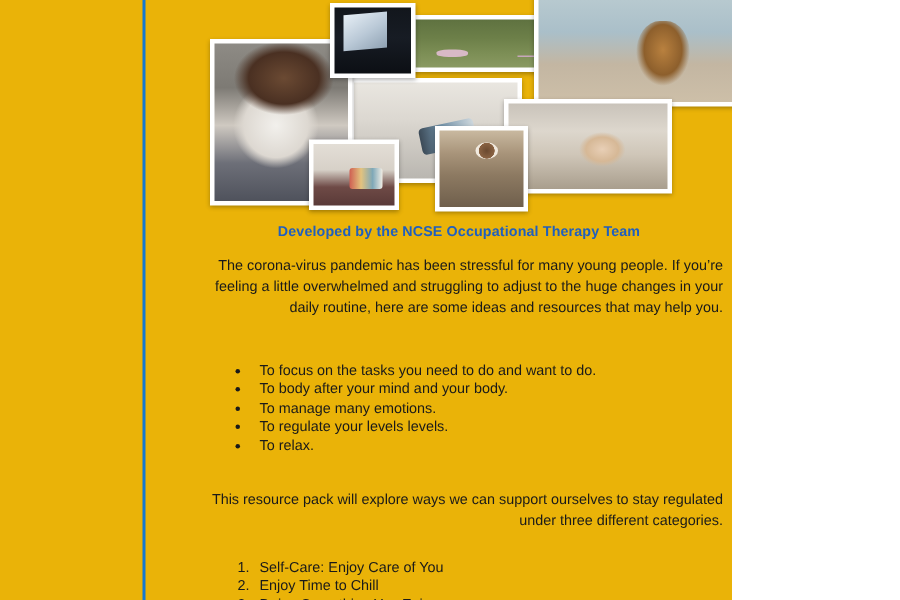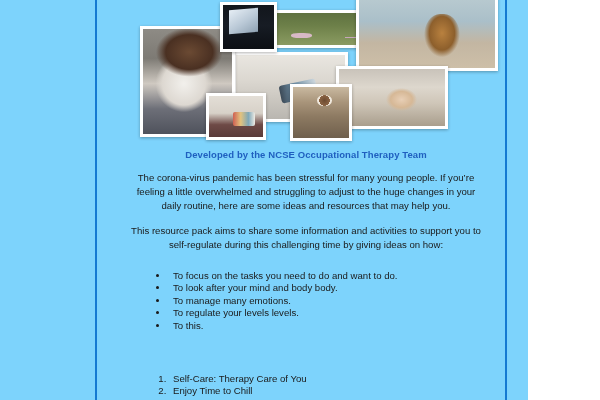--- a/index.html
+++ b/index.html
@@ -13,22 +13,22 @@
     height: 400px;
     overflow: hidden;
     font-family: "Liberation Sans", sans-serif;
     position: relative;
   }
 
   
   #page {
     position: absolute;
     left: 0; top: 0;
-    width: 528px; height: 400px;
-    background: #7dd3fc;
+    width: 488px; height: 400px;
+    background: #eab308;
     overflow: hidden;
   }
   .page-rule {
     position: absolute;
     top: 0;
     width: 2px;
     height: 400px;
     background: #1479d1;
   }
   .page-rule.left  { left: 95px; }
@@ -194,21 +194,21 @@
     text-align: center;
     letter-spacing: .1px;
     line-height: 14px;
   }
   p.para {
     margin: 0;
     padding: 0;
     font-size: 9.6px;
     line-height: 14px;
     color: #1a1a1a;
-    text-align: center;
+    text-align: right;
   }
   .gap-lg { height: 11px; }
   .gap-md { height: 9px; }
   .gap-sm { height: 6px; }
 
   ul.bullets, ol.numbers {
     margin: 12px;
     padding: 0 0 0 27px;
     list-style-position: outside;
   }
@@ -261,38 +261,38 @@
     <div id="body-text">
 
       <h1 id="subtitle">Developed by the NCSE Occupational Therapy Team</h1>
 
       <div class="gap-md"></div>
 
       <p class="para">The corona-virus pandemic has been stressful for many young people. If you’re feeling a little overwhelmed and struggling to adjust to the huge changes in your daily routine, here are some ideas and resources that may help you.</p>
 
       <div class="gap-lg"></div>
 
-      <p class="para">This resource pack aims to share some information and activities to support you to self-regulate during this challenging time by giving ideas on how:</p>
 
       <div class="gap-sm"></div>
 
       <ul class="bullets">
         <li>To focus on the tasks you need to do and want to do.</li>
-        <li>To look after your mind and body body.</li>
+        <li>To body after your mind and your body.</li>
         <li>To manage many emotions.</li>
         <li>To regulate your levels levels.</li>
-        <li>To this.</li>
+        <li>To relax.</li>
       </ul>
 
       <div class="gap-lg"></div>
 
+      <p class="para">This resource pack will explore ways we can support ourselves to stay regulated under three different categories.</p>
 
       <div class="gap-sm"></div>
 
       <ol class="numbers">
-        <li>Self-Care: Therapy Care of You</li>
+        <li>Self-Care: Enjoy Care of You</li>
         <li>Enjoy Time to Chill</li>
         <li>Doing Something You Enjoy</li>
       </ol>
 
     </div>
   </div>
 </div>
 
 </body></html>

